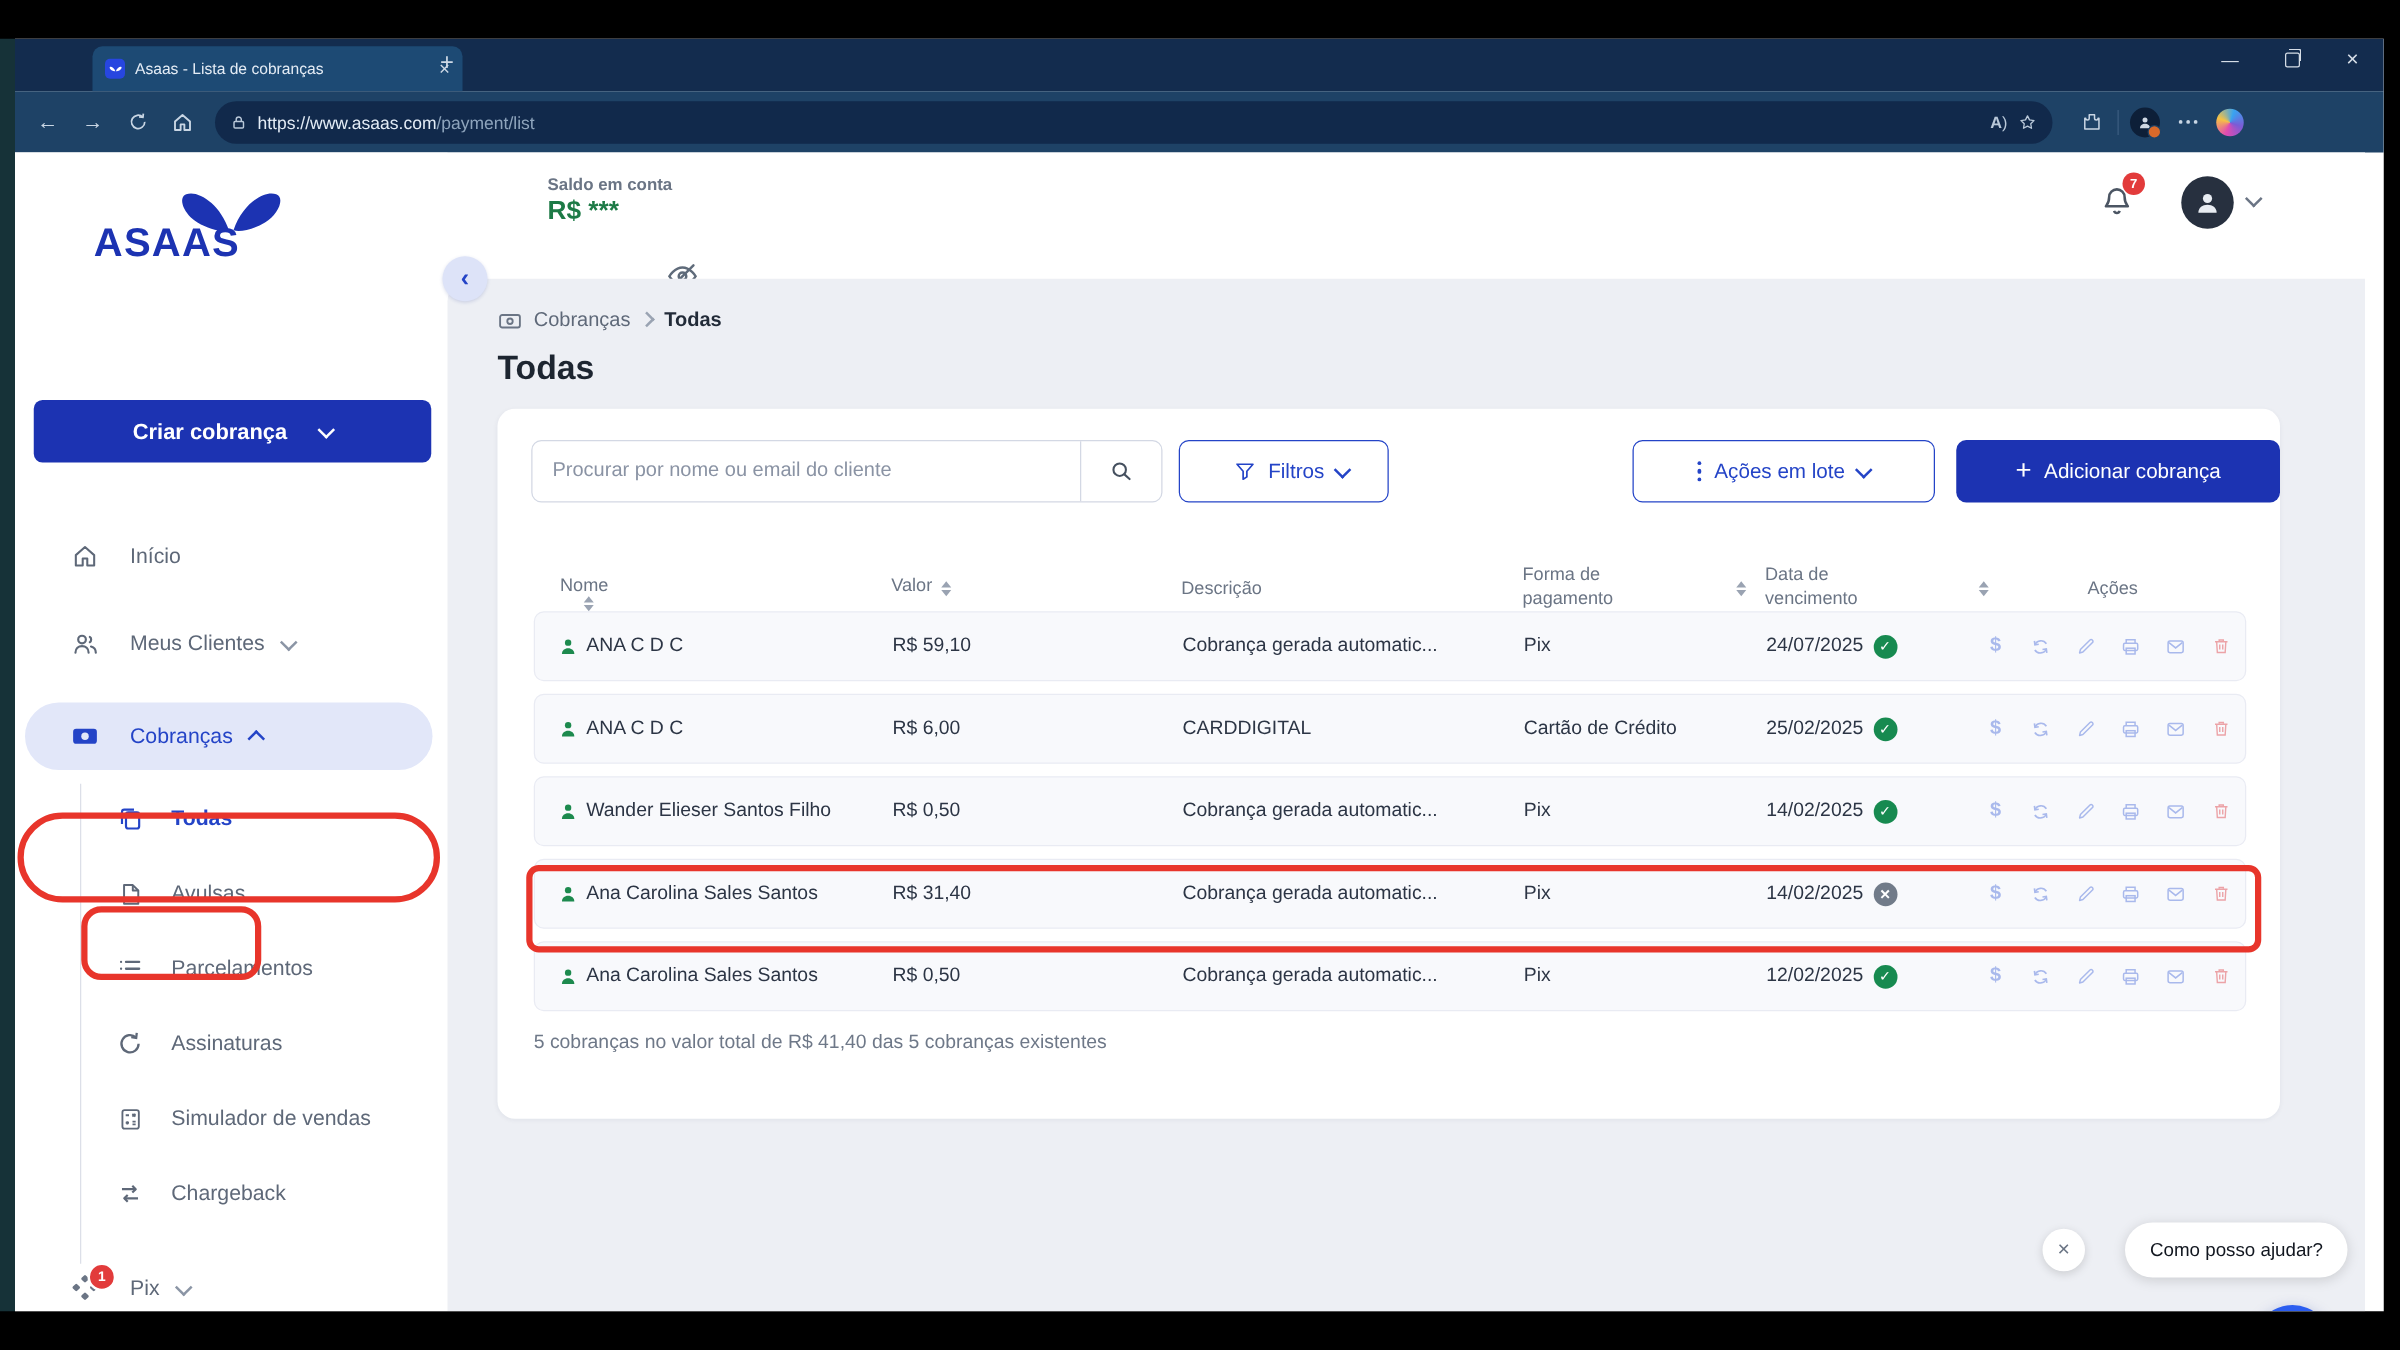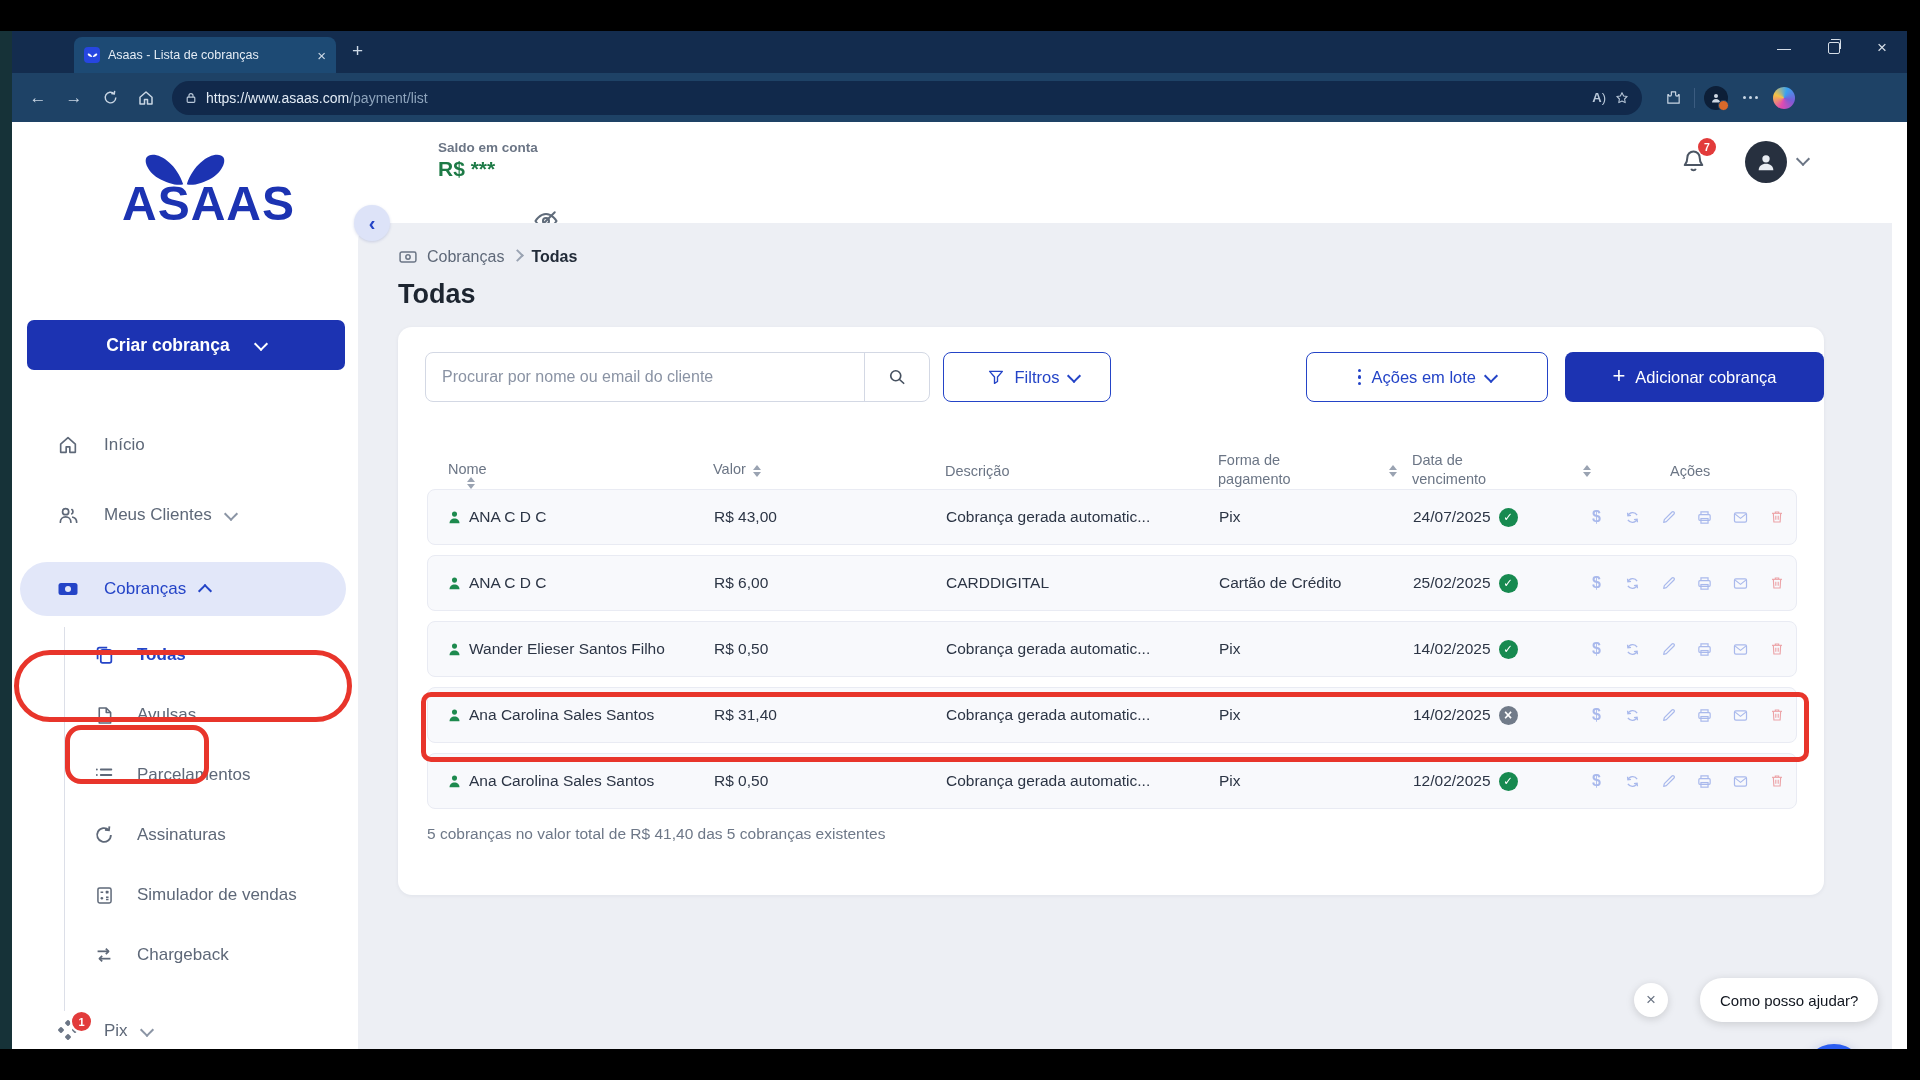--- a/index.html
+++ b/index.html
@@ -2,21 +2,21 @@
 <html style="--brand: #1c33b2; --accent: #2444c7; --green: #1d7a46; --stgreen: #178a50; --stgray: #717b89; --red: #e8352b;"><head>
 <meta charset="utf-8">
 <style>
   html,body{margin:0;padding:0;width:1920px;height:1080px;overflow:hidden;background:#000;
     font-family:"Liberation Sans","DejaVu Sans",sans-serif;-webkit-font-smoothing:antialiased;}
   .abs{position:absolute;}
   
   #wallpaper-sliver{left:0;top:31px;width:12px;height:1018px;background:#163238;}
   #window{left:12px;top:31px;width:1895px;height:1018px;background:#fff;overflow:hidden;}
   #titlebar{left:0;top:0;width:100%;height:42px;background:#132c4e;}
-  #tab{left:62px;top:6px;width:262px;height:36px;background:#1d4a74;border-radius:8px 8px 0 0;
+  #tab{left:62px;top:6px;width:296px;height:36px;background:#1d4a74;border-radius:8px 8px 0 0;
        display:flex;align-items:center;padding:0 10px;box-sizing:border-box;gap:8px;}
   #tab-title{color:#e4ecf5;font-size:12.5px;white-space:nowrap;overflow:hidden;flex:1;}
   .tb-glyph{color:#cdd9e6;font-size:15px;line-height:1;}
   #new-tab{left:340px;top:10px;color:#cdd9e6;font-size:19px;}
   .winctl{top:0;width:46px;height:34px;display:flex;align-items:center;justify-content:center;color:#d5dde6;font-size:14px;}
   #win-restore-glyph{width:10px;height:10px;border:1.4px solid #d5dde6;border-radius:2px;position:relative;}
   #win-restore-glyph::before{content:"";position:absolute;left:2px;top:-4px;width:9px;height:9px;border-top:1.4px solid #d5dde6;border-right:1.4px solid #d5dde6;border-radius:0 2px 0 0;}
   #urlbar{left:0;top:42px;width:100%;height:49px;background:#1e4266;display:flex;align-items:center;}
   .nav-ic{width:36px;height:34px;display:flex;align-items:center;justify-content:center;color:#c9d6e4;font-size:17px;flex:0 0 auto;}
   #url-pill{margin-left:8px;width:1470px;height:34px;background:#11294b;border-radius:17px;display:flex;align-items:center;padding:0 12px;box-sizing:border-box;gap:8px;flex:0 0 auto;}
@@ -28,21 +28,21 @@
   #profile-circle{width:24px;height:24px;border-radius:50%;background:#0d1f38;position:relative;display:flex;align-items:center;justify-content:center;}
   #profile-dot{position:absolute;right:-1px;bottom:-1px;width:9px;height:9px;border-radius:50%;background:#d8692a;border:1.5px solid #1e4266;}
   #copilot-circle{width:22px;height:22px;border-radius:50%;background:conic-gradient(from 20deg,#38a3f1,#7b5bd6,#e24bb0,#f6c244,#38a3f1);}
   .hdots{display:flex;gap:3px;}
   .hdots i{width:3px;height:3px;border-radius:50%;background:#c9d6e4;}
   
   #app{left:0;top:91px;width:1880px;height:927px;background:#fff;overflow:hidden;}
   #sidebar{left:0;top:0;width:346px;height:927px;background:#fff;}
   #logo{left:63px;top:28px;width:220px;height:78px;color:#1c33b2;}
   #logo-wings{position:absolute;left:62px;top:0px;width:96px;height:36px;color:#1c33b2;}
-  #logo-text{position:absolute;left:0;top:26px;width:220px;text-align:right;font-size:48px;font-weight:bold;letter-spacing:1px;color:#1c33b2;}
+  #logo-text{position:absolute;left:0;top:26px;width:220px;text-align:left;font-size:32px;font-weight:bold;letter-spacing:1px;color:#1c33b2;}
   #create-btn{left:15px;top:198px;width:318px;height:50px;background:var(--brand,#1c33b2);border-radius:7px;color:#fff;display:flex;align-items:center;justify-content:center;gap:26px;font-size:17.5px;font-weight:600;}
   .chev{display:inline-block;width:8px;height:8px;border-right:2.2px solid currentColor;border-bottom:2.2px solid currentColor;transform:rotate(45deg);margin-top:-3px;}
   .chev.up{transform:rotate(-135deg);margin-top:4px;}
   .chev.right{transform:rotate(-45deg);}
   .menu-item{left:0;width:372px;height:46px;display:flex;align-items:center;color:#5e6878;font-size:17px;gap:0;}
   .menu-item .mi-icon{width:24px;height:24px;margin-left:44px;margin-right:24px;display:flex;align-items:center;justify-content:center;flex:0 0 auto;}
   .sub-item{left:0;width:346px;height:42px;display:flex;align-items:center;color:#5e6878;font-size:17px;}
   .sub-item .mi-icon{width:22px;height:22px;margin-left:81px;margin-right:22px;display:flex;align-items:center;justify-content:center;flex:0 0 auto;}
   .mi-chev{margin-left:14px;color:#8b95a5;}
   #cobrancas-pill{left:8px;top:440px;width:326px;height:54px;background:#e2e7f9;border-radius:27px;}
@@ -437,21 +437,21 @@
 
         <div id="rows">
   <div class="trow" style="top: 162px;">
     <span class="cell c-person">
       <svg width="17" height="17" viewBox="0 0 24 24" fill="currentColor">
                   <circle cx="12" cy="7.2" r="3.6"></circle>
                   <path d="M5 20c0-4 3-6.5 7-6.5s7 2.5 7 6.5Z"></path>
                 </svg>
     </span>
     <span class="cell c-name">ANA C D C</span>
-    <span class="cell c-value">R$ 43,00</span>
+    <span class="cell c-value">R$ 59,10</span>
     <span class="cell c-desc">Cobrança gerada automatic...</span>
     <span class="cell c-pay">Pix</span>
     <span class="cell c-due">
       <span>24/07/2025</span>
       <span class="status paid"></span>
     </span>
     <span class="cell c-actions">
       <span class="act">$</span>
       <span class="act">
         <svg width="17" height="17" viewBox="0 0 24 24" fill="none" stroke="currentColor" stroke-width="1.9">

